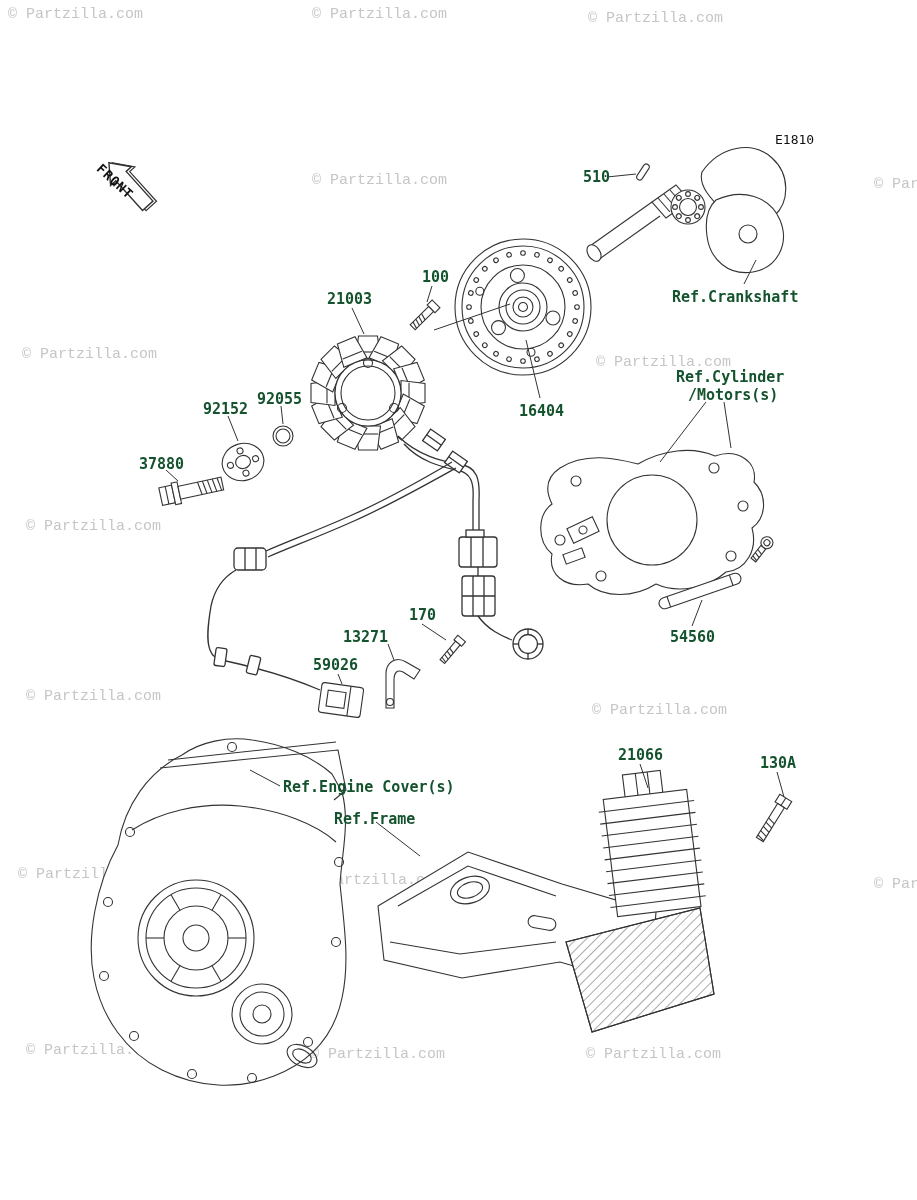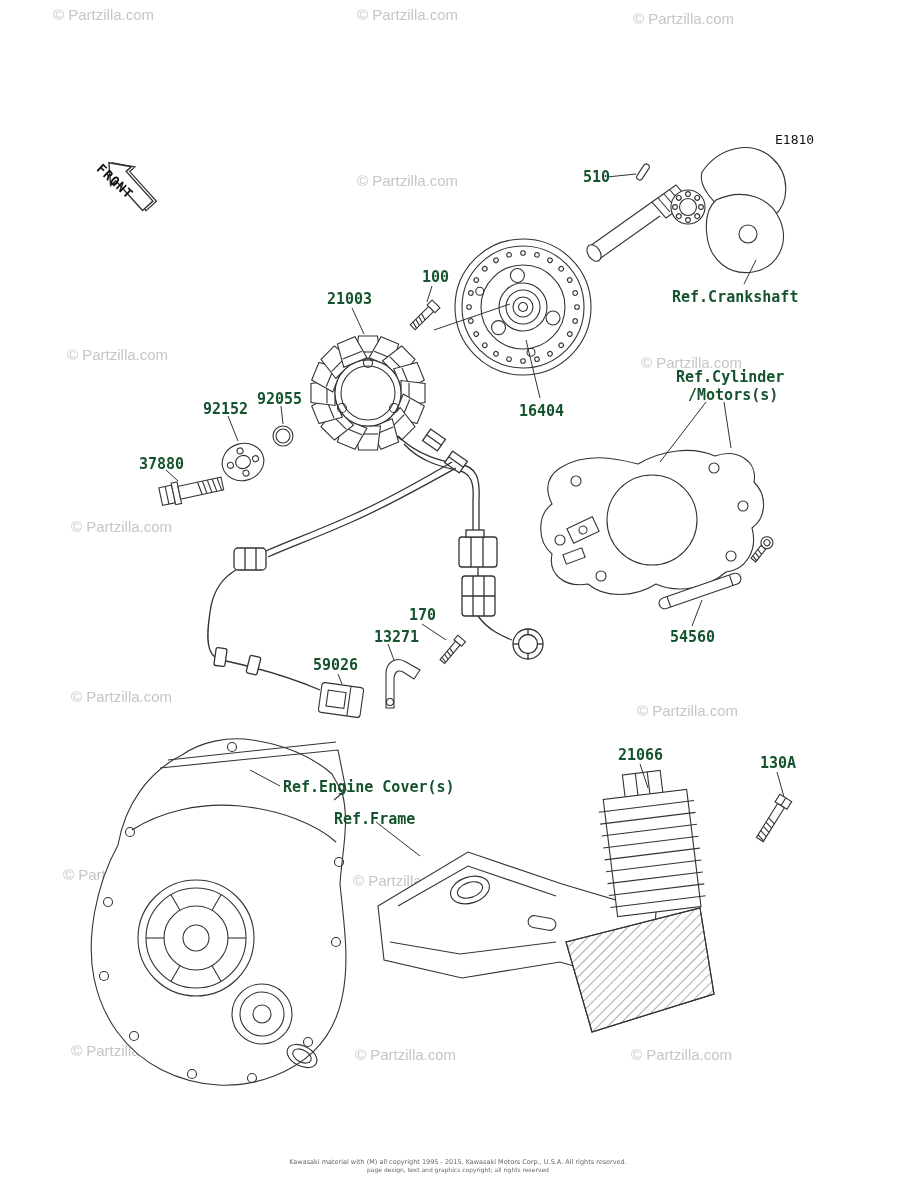--- a/index.html
+++ b/index.html
@@ -2,22 +2,22 @@
 <html><head>
 <meta charset="utf-8">
 <style>
   * { margin:0; padding:0; box-sizing:border-box; }
   html,body { background:#ffffff; }
   .canvas {
     position:relative; width:917px; height:1200px; background:#fff;
     overflow:hidden; font-family:"DejaVu Sans Mono", monospace;
   }
   .wm {
-    position:absolute; z-index:1; color:#c6c6c6; font-family:Liberation Sans, sans-serif;
-    font-size:15px; white-space:nowrap; user-select:none;margin-left:45px;
+    position:absolute; z-index:1; color:#c6c6c6; font-family:Liberation Mono, monospace;
+    font-size:15px; white-space:nowrap; user-select:none;
   }
   svg.art { position:absolute; left:0; top:0; z-index:2; }
   .lbl {
     position:absolute; z-index:3; font:bold 15px "DejaVu Sans Mono", monospace;
     color:#14532d; white-space:nowrap;
   }
   .code { position:absolute; z-index:3; font:13px "DejaVu Sans Mono", monospace; color:#111;margin-left:20px; }
   .front-label {
     position:absolute; z-index:3; left:104px; top:161px;
     transform:rotate(43deg); transform-origin:left top;
@@ -390,29 +390,25 @@
 
   <div class="lbl" style="left:583px;top:168px">510</div>
   <div class="lbl" style="left:422px;top:268px">100</div>
   <div class="lbl" style="left:327px;top:290px">21003</div>
   <div class="lbl" style="left:519px;top:402px">16404</div>
   <div class="lbl" style="left:257px;top:390px">92055</div>
   <div class="lbl" style="left:203px;top:400px">92152</div>
   <div class="lbl" style="left:139px;top:455px">37880</div>
   <div class="lbl" style="left:670px;top:628px">54560</div>
   <div class="lbl" style="left:409px;top:606px">170</div>
-  <div class="lbl" style="left:374px;top:628px">13271</div>
+  <div class="lbl" style="left:343px;top:628px">13271</div>
   <div class="lbl" style="left:313px;top:656px">59026</div>
   <div class="lbl" style="left:618px;top:746px">21066</div>
   <div class="lbl" style="left:760px;top:754px">130A</div>
 
   <div class="lbl" style="left:672px;top:288px">Ref.Crankshaft</div>
   <div class="lbl" style="left:676px;top:368px">Ref.Cylinder</div>
   <div class="lbl" style="left:688px;top:386px">/Motors(s)</div>
   <div class="lbl" style="left:283px;top:778px">Ref.Engine Cover(s)</div>
   <div class="lbl" style="left:334px;top:810px">Ref.Frame</div>
 
-  <div class="footer">
-    <div class="f1">Kawasaki material with (M) all copyright 1995 - 2015, Kawasaki Motors Corp., U.S.A. All rights reserved.</div>
-    <div class="f2">page design, text and graphics copyright; all rights reserved</div>
-  </div>
 
 </div>
 
 </body></html>

